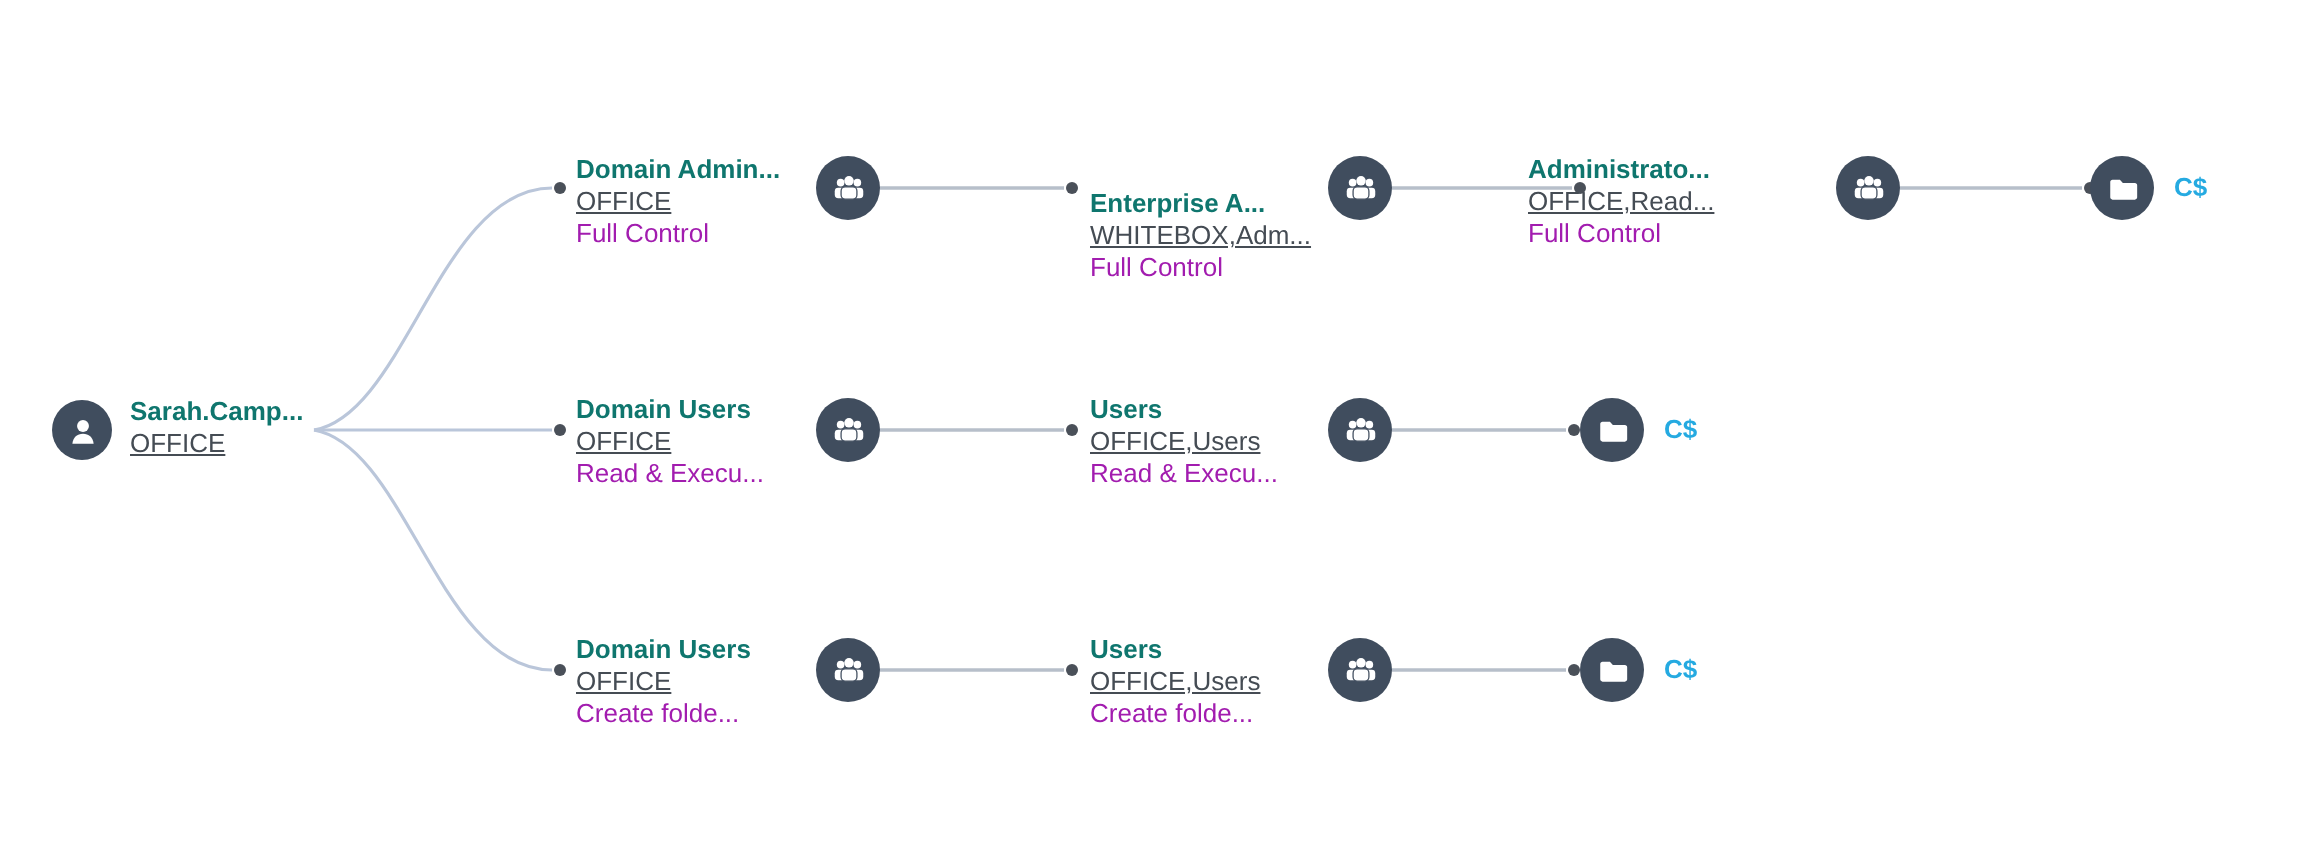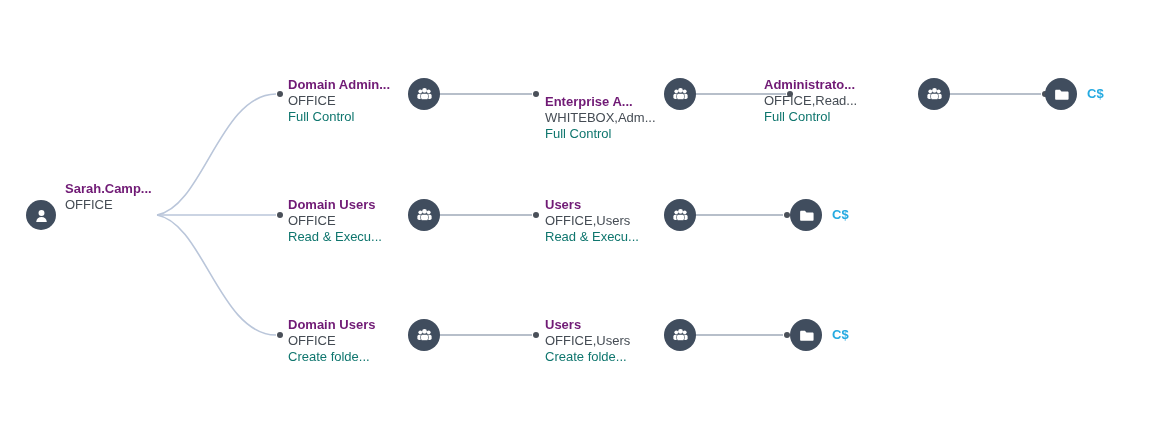--- a/index.html
+++ b/index.html
@@ -3,23 +3,23 @@
 <meta charset="utf-8">
 <style>
   html,body{margin:0;padding:0;background:#ffffff;}
   body{width:1162px;height:424px;overflow:hidden;font-family:"Liberation Sans",sans-serif;}
   .canvas{position:relative;width:1162px;height:424px;background:#ffffff;}
   svg.edges{position:absolute;left:0;top:0;width:1162px;height:424px;}
   .edge-curve{stroke:#bac6da;stroke-width:1.6;fill:none;}
   .edge-line{stroke:#b7bfca;stroke-width:1.8;fill:none;}
   .edge-dot{fill:#4a5059;}
   .tb{position:absolute;white-space:nowrap;font-size:13px;line-height:16px;}
-  .tb .t{font-weight:bold;color:#701a75;}
-  .tb .s{color:#454c54;}
-  .tb .p{color:#0f766e;}
+  .tb .t{font-weight:bold;color:#0f766e;}
+  .tb .s{color:#454c54;text-decoration:underline;}
+  .tb .p{color:#a21caf;}
   .circ{position:absolute;width:32px;height:32px;border-radius:50%;background:#404d5e;
         display:flex;align-items:center;justify-content:center;box-sizing:border-box;}
   .circ.root{width:30px;height:30px;}
   .share{position:absolute;font-size:13px;line-height:16px;font-weight:bold;color:#25aae1;white-space:nowrap;}
 </style>
 </head>
 <body>
 
 <div class="canvas">
 
@@ -50,21 +50,21 @@
     <circle class="edge-dot" cx="536" cy="335" r="3"></circle>
     <circle class="edge-dot" cx="787" cy="335" r="3"></circle>
   </svg>
 
   <div class="circ root" style="left:26px;top:200px;">
     <svg width="17" height="17" viewBox="0 0 24 24">
       <circle cx="12" cy="8.5" r="4.2" fill="#ffffff"></circle>
       <path d="M4.5 21c.4-4.4 3.5-7 7.5-7s7.1 2.6 7.5 7z" fill="#ffffff"></path>
     </svg>
   </div>
-  <div class="tb" style="left:65px;top:181px;">
+  <div class="tb" style="left:65px;top:198px;">
     <div class="t">Sarah.Camp...</div>
     <div class="s">OFFICE</div>
   </div>
 
   <div class="tb" style="left:288px;top:77px;">
     <div class="t">Domain Admin...</div>
     <div class="s">OFFICE</div>
     <div class="p">Full Control</div>
   </div>
   <div class="circ" style="left:408px;top:78px;">

